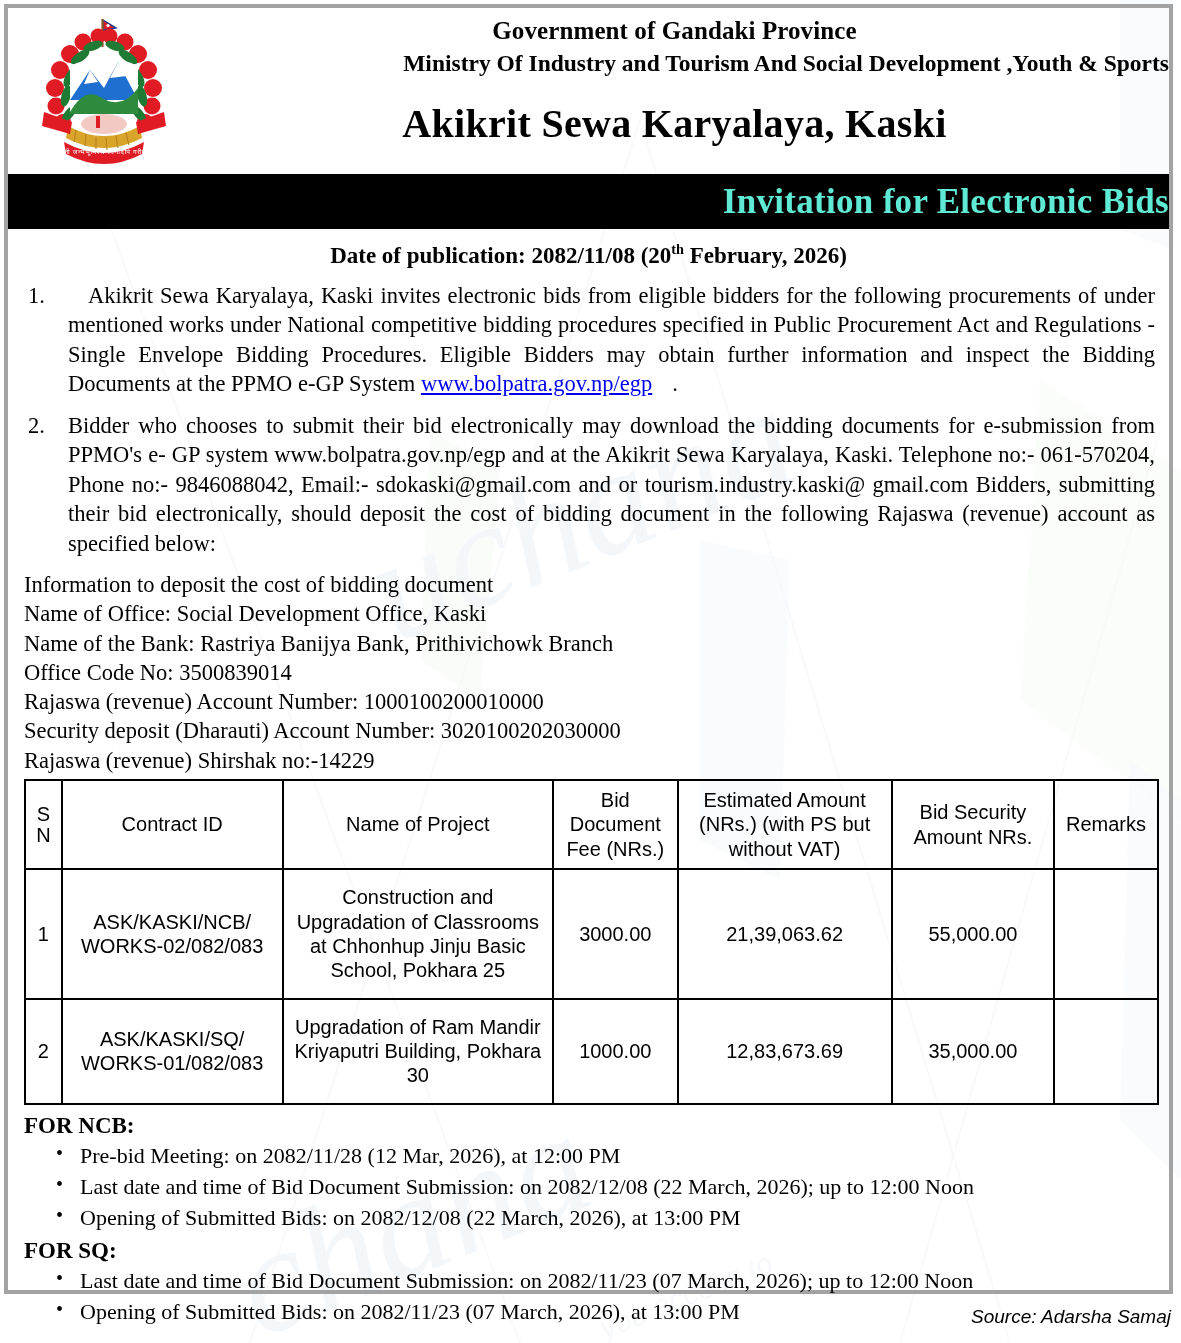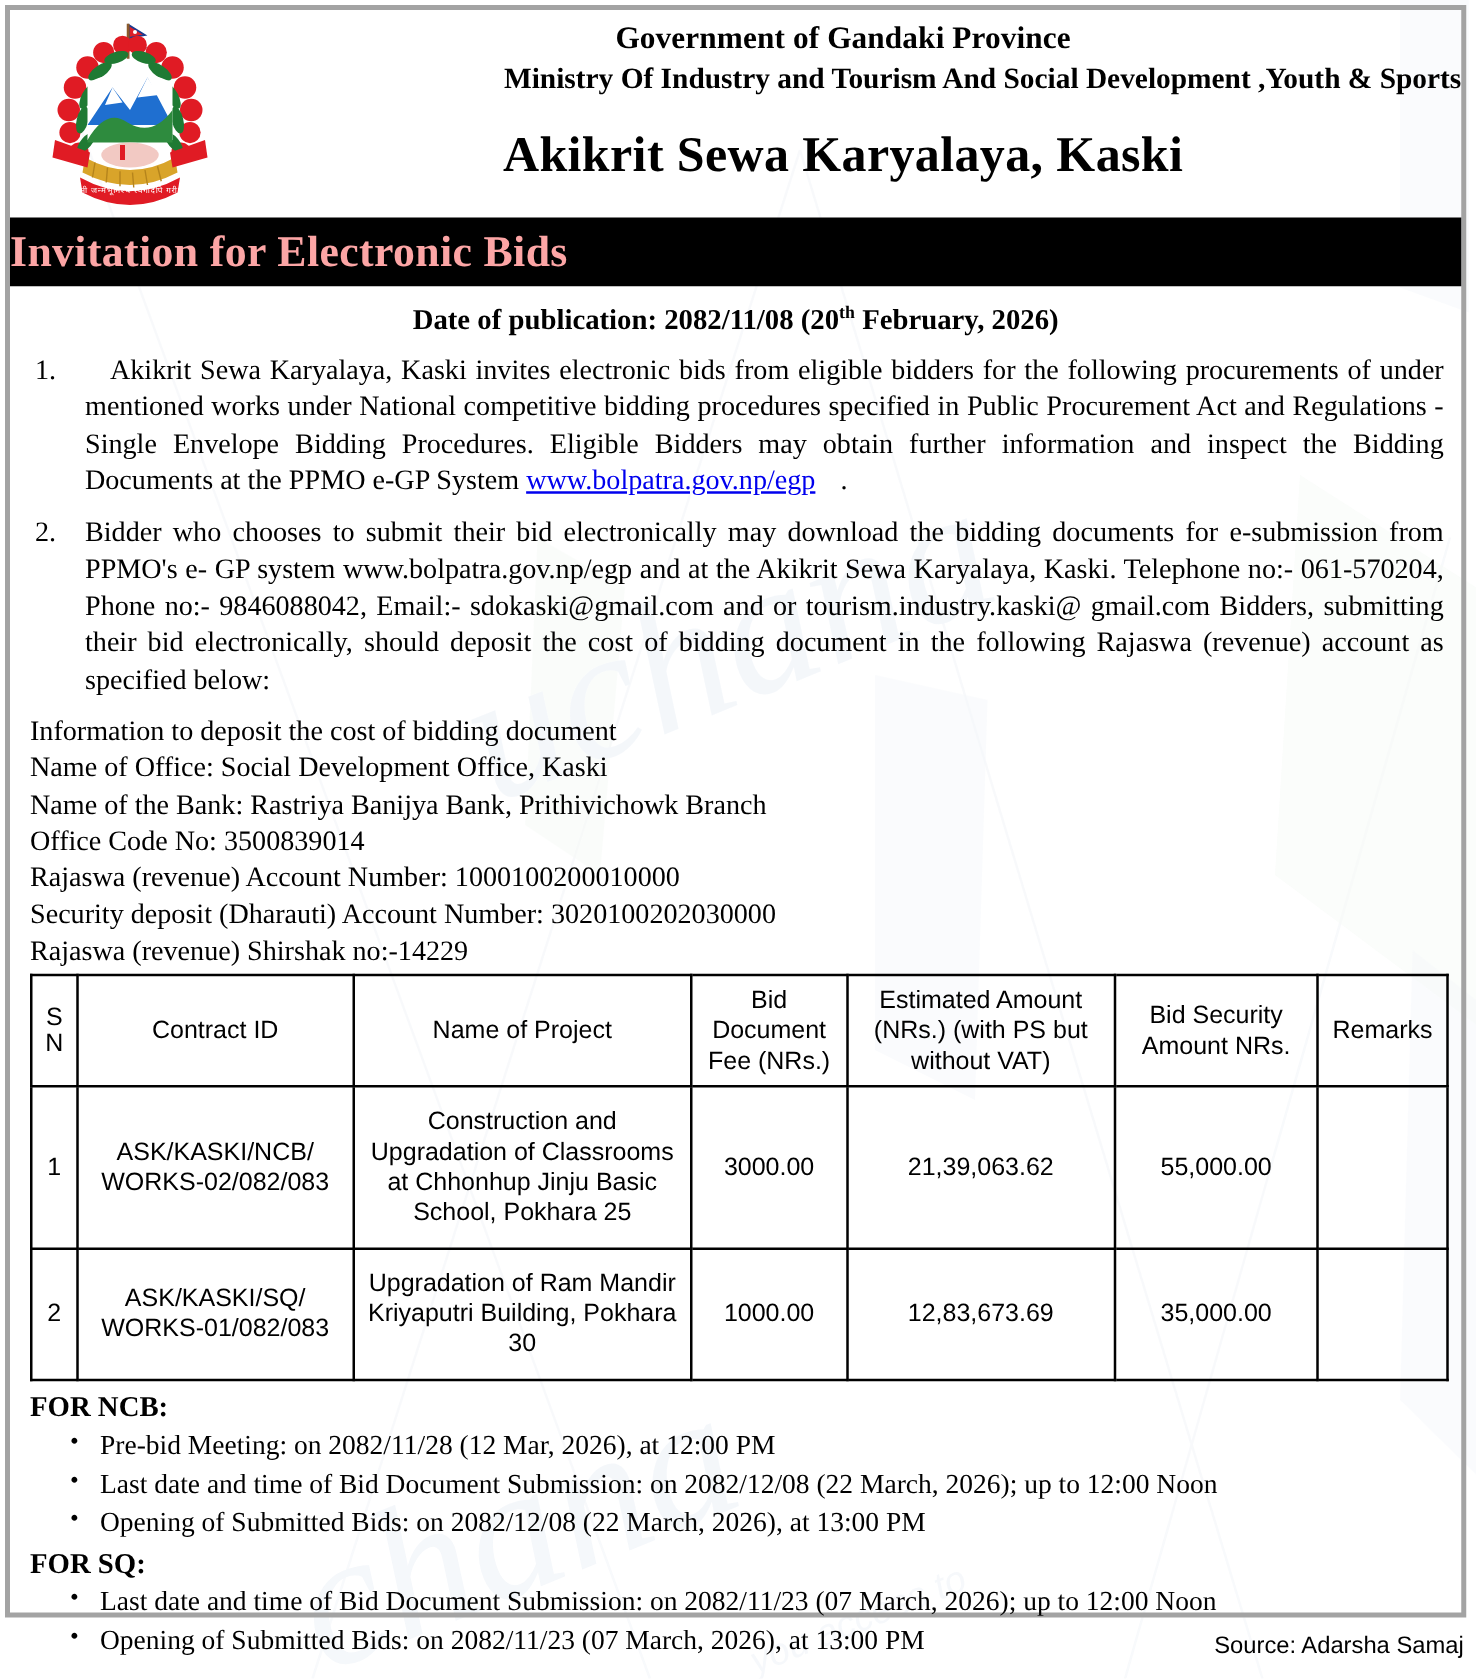--- a/index.html
+++ b/index.html
@@ -75,22 +75,22 @@
   .office-line {
     font-size: 40px;
     font-weight: bold;
     margin-top: 22px;
     letter-spacing: 0.3px;
   }
 
   
   .banner {
     background: #000000;
-    color: #fca5a5;
-    text-align: left;
+    color: #5eead4;
+    text-align: right;
     height: 55px;
     line-height: 55px;
     font-size: 35px;
     font-weight: bold;
     letter-spacing: 0.3px;
   }
 
   
   .pubdate {
     text-align: center;
@@ -204,20 +204,21 @@
     margin-top: 14px;
     padding-right: 10px;
   }
 
   
   .source {
     position: absolute;
     right: 10px;
     top: 1306px;
     font-size: 19px;
+    font-style: italic;
     font-family: "Liberation Sans", "DejaVu Sans", sans-serif;
     z-index: 4;
   }
 </style>
 </head>
 <body>
 
 <svg id="watermark" viewBox="0 0 1181 1343" preserveAspectRatio="none" aria-hidden="true">
   <g fill="none" stroke="#e9edf3" stroke-width="2">
     <path d="M250 1343 L640 120"></path>

